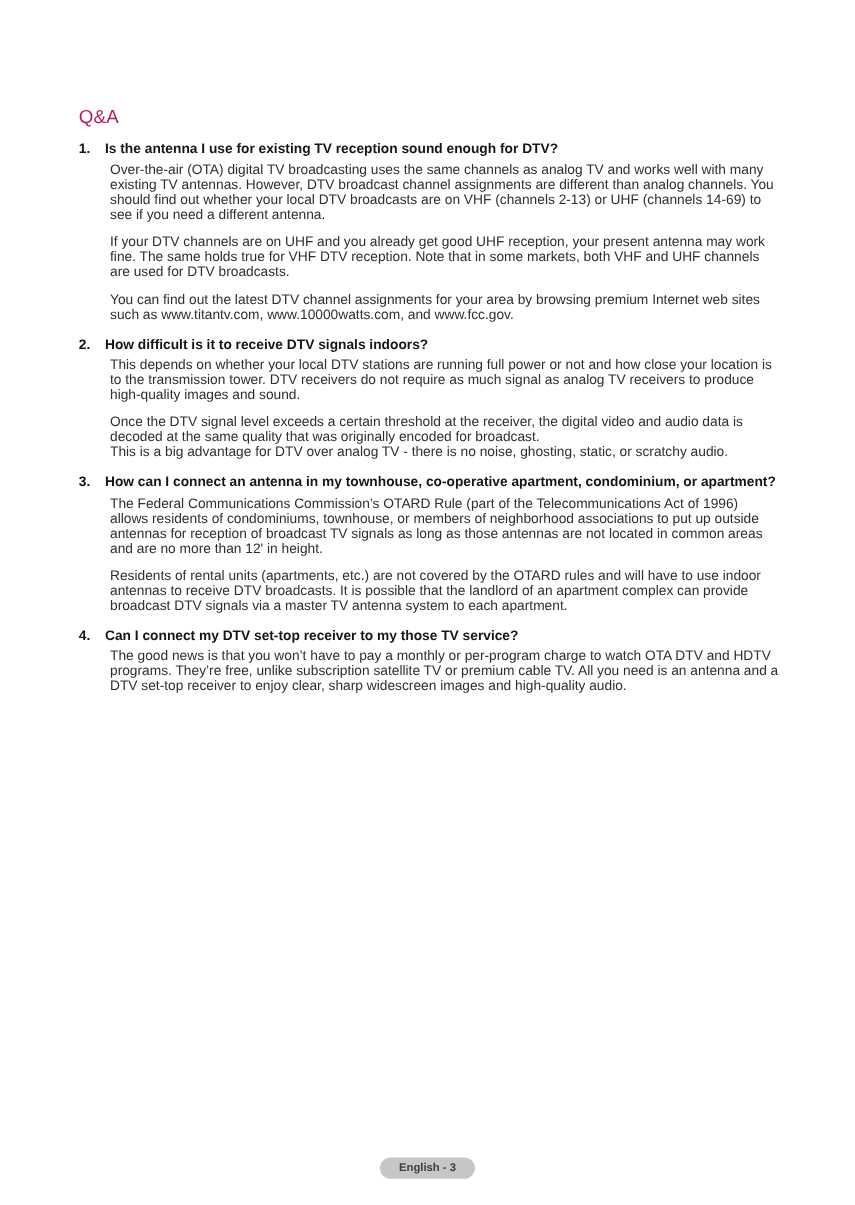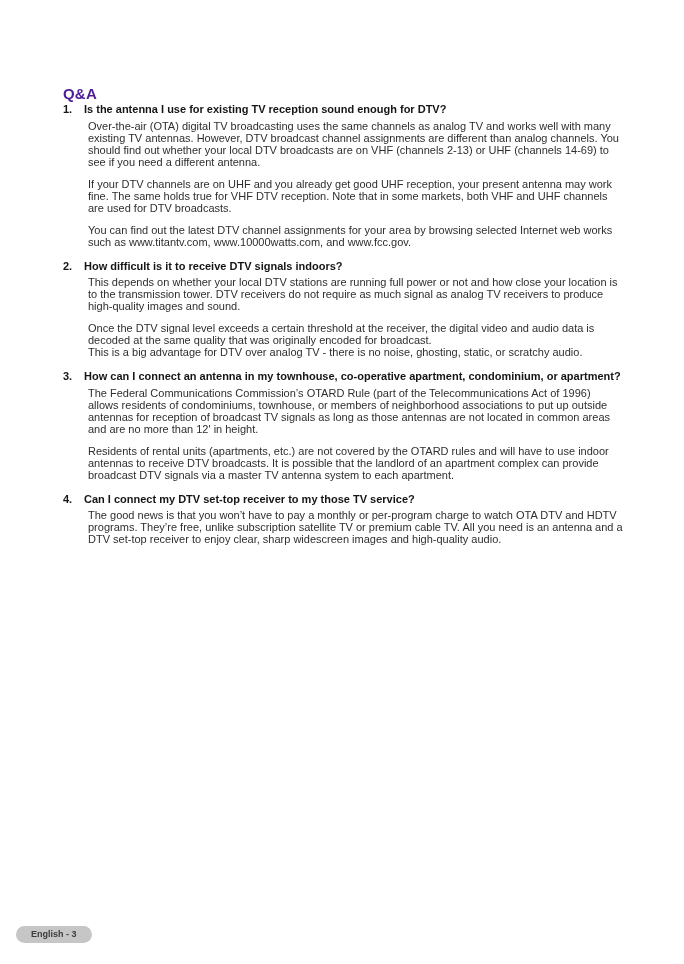--- a/index.html
+++ b/index.html
@@ -13,23 +13,23 @@
     overflow: hidden;
   }
   .page {
     position: absolute;
     inset: 0;
     background: #ffffff;
     padding: 85px 60px 0 63px;
   }
   .doc-title {
     font-size: 15px;
-    font-weight: bold;
-    color: #4c1d95;
-    margin-bottom: 1px;
+    font-weight: normal;
+    color: #be185d;
+    margin-bottom: 11px;
     letter-spacing: 0.2px;
   }
   .qa-item { margin-bottom: 7px; }
   .qa-question {
     display: flex;
     font-size: 11px;
     font-weight: bold;
     color: #151515;
     line-height: 13.5px;
     margin-bottom: 3px;
@@ -42,24 +42,24 @@
   .qa-para {
     margin: 0 0 10px 25px;
     font-size: 11px;
     line-height: 12px;
     color: #2e2e2e;
     white-space: pre-line;
   }
   .qa-para:last-child { margin-bottom: 12px; }
   .footer {
     position: absolute;
-    left: 16px;
+    left: 0;
     right: 0;
     bottom: 21px;
-    text-align: left;
+    text-align: center;
   }
   .footer-badge {
     display: inline-block;
     background: #c6c6c6;
     color: #3c3c3c;
     font-size: 9px;
     font-weight: bold;
     line-height: 1;
     padding: 4px 15px 4px 15px;
     border-radius: 9px;
@@ -72,21 +72,21 @@
   <div class="doc-title">Q&amp;A</div>
 
   <div id="qa-list">
       <div class="qa-item">
         <div class="qa-question">
           <span class="qa-num">1.</span>
           <span class="qa-qtext">Is the antenna I use for existing TV reception sound enough for DTV?</span>
         </div>
         <p class="qa-para">Over-the-air (OTA) digital TV broadcasting uses the same channels as analog TV and works well with many existing TV antennas. However, DTV broadcast channel assignments are different than analog channels. You should find out whether your local DTV broadcasts are on VHF (channels 2-13) or UHF (channels 14-69) to see if you need a different antenna.</p>
         <p class="qa-para">If your DTV channels are on UHF and you already get good UHF reception, your present antenna may work fine. The same holds true for VHF DTV reception. Note that in some markets, both VHF and UHF channels are used for DTV broadcasts.</p>
-        <p class="qa-para">You can find out the latest DTV channel assignments for your area by browsing selected Internet web works such as www.titantv.com, www.10000watts.com, and www.fcc.gov.</p>
+        <p class="qa-para">You can find out the latest DTV channel assignments for your area by browsing premium Internet web sites such as www.titantv.com, www.10000watts.com, and www.fcc.gov.</p>
       </div>
       <div class="qa-item">
         <div class="qa-question">
           <span class="qa-num">2.</span>
           <span class="qa-qtext">How difficult is it to receive DTV signals indoors?</span>
         </div>
         <p class="qa-para">This depends on whether your local DTV stations are running full power or not and how close your location is to the transmission tower. DTV receivers do not require as much signal as analog TV receivers to produce high-quality images and sound.</p>
         <p class="qa-para">Once the DTV signal level exceeds a certain threshold at the receiver, the digital video and audio data is decoded at the same quality that was originally encoded for broadcast.
 This is a big advantage for DTV over analog TV - there is no noise, ghosting, static, or scratchy audio.</p>
       </div>

